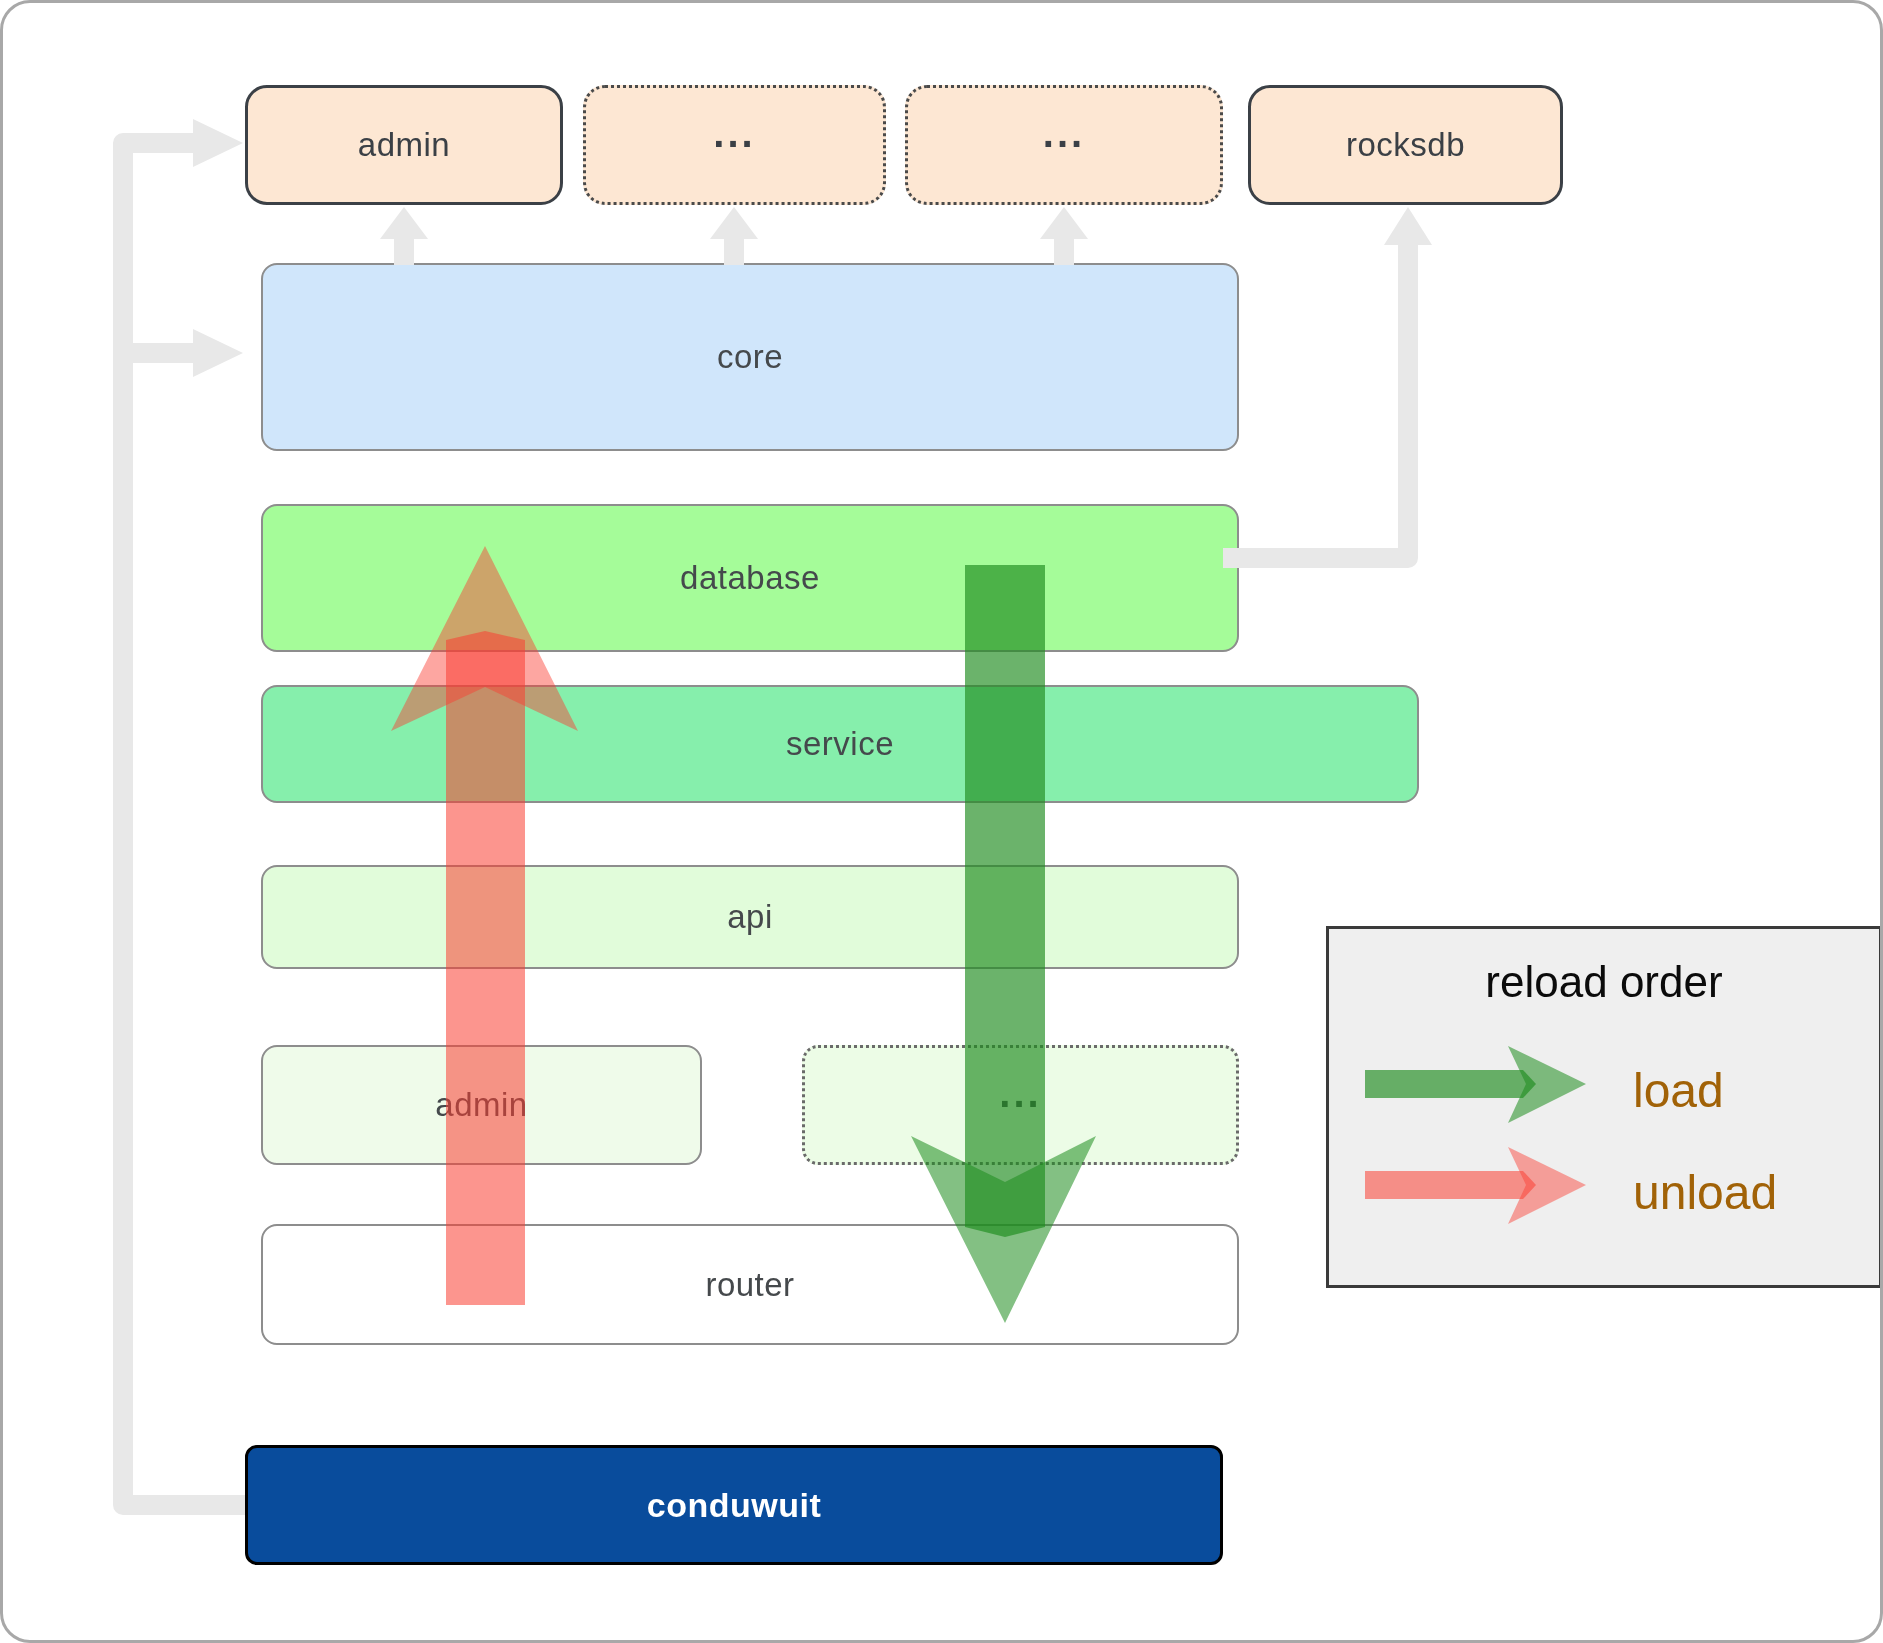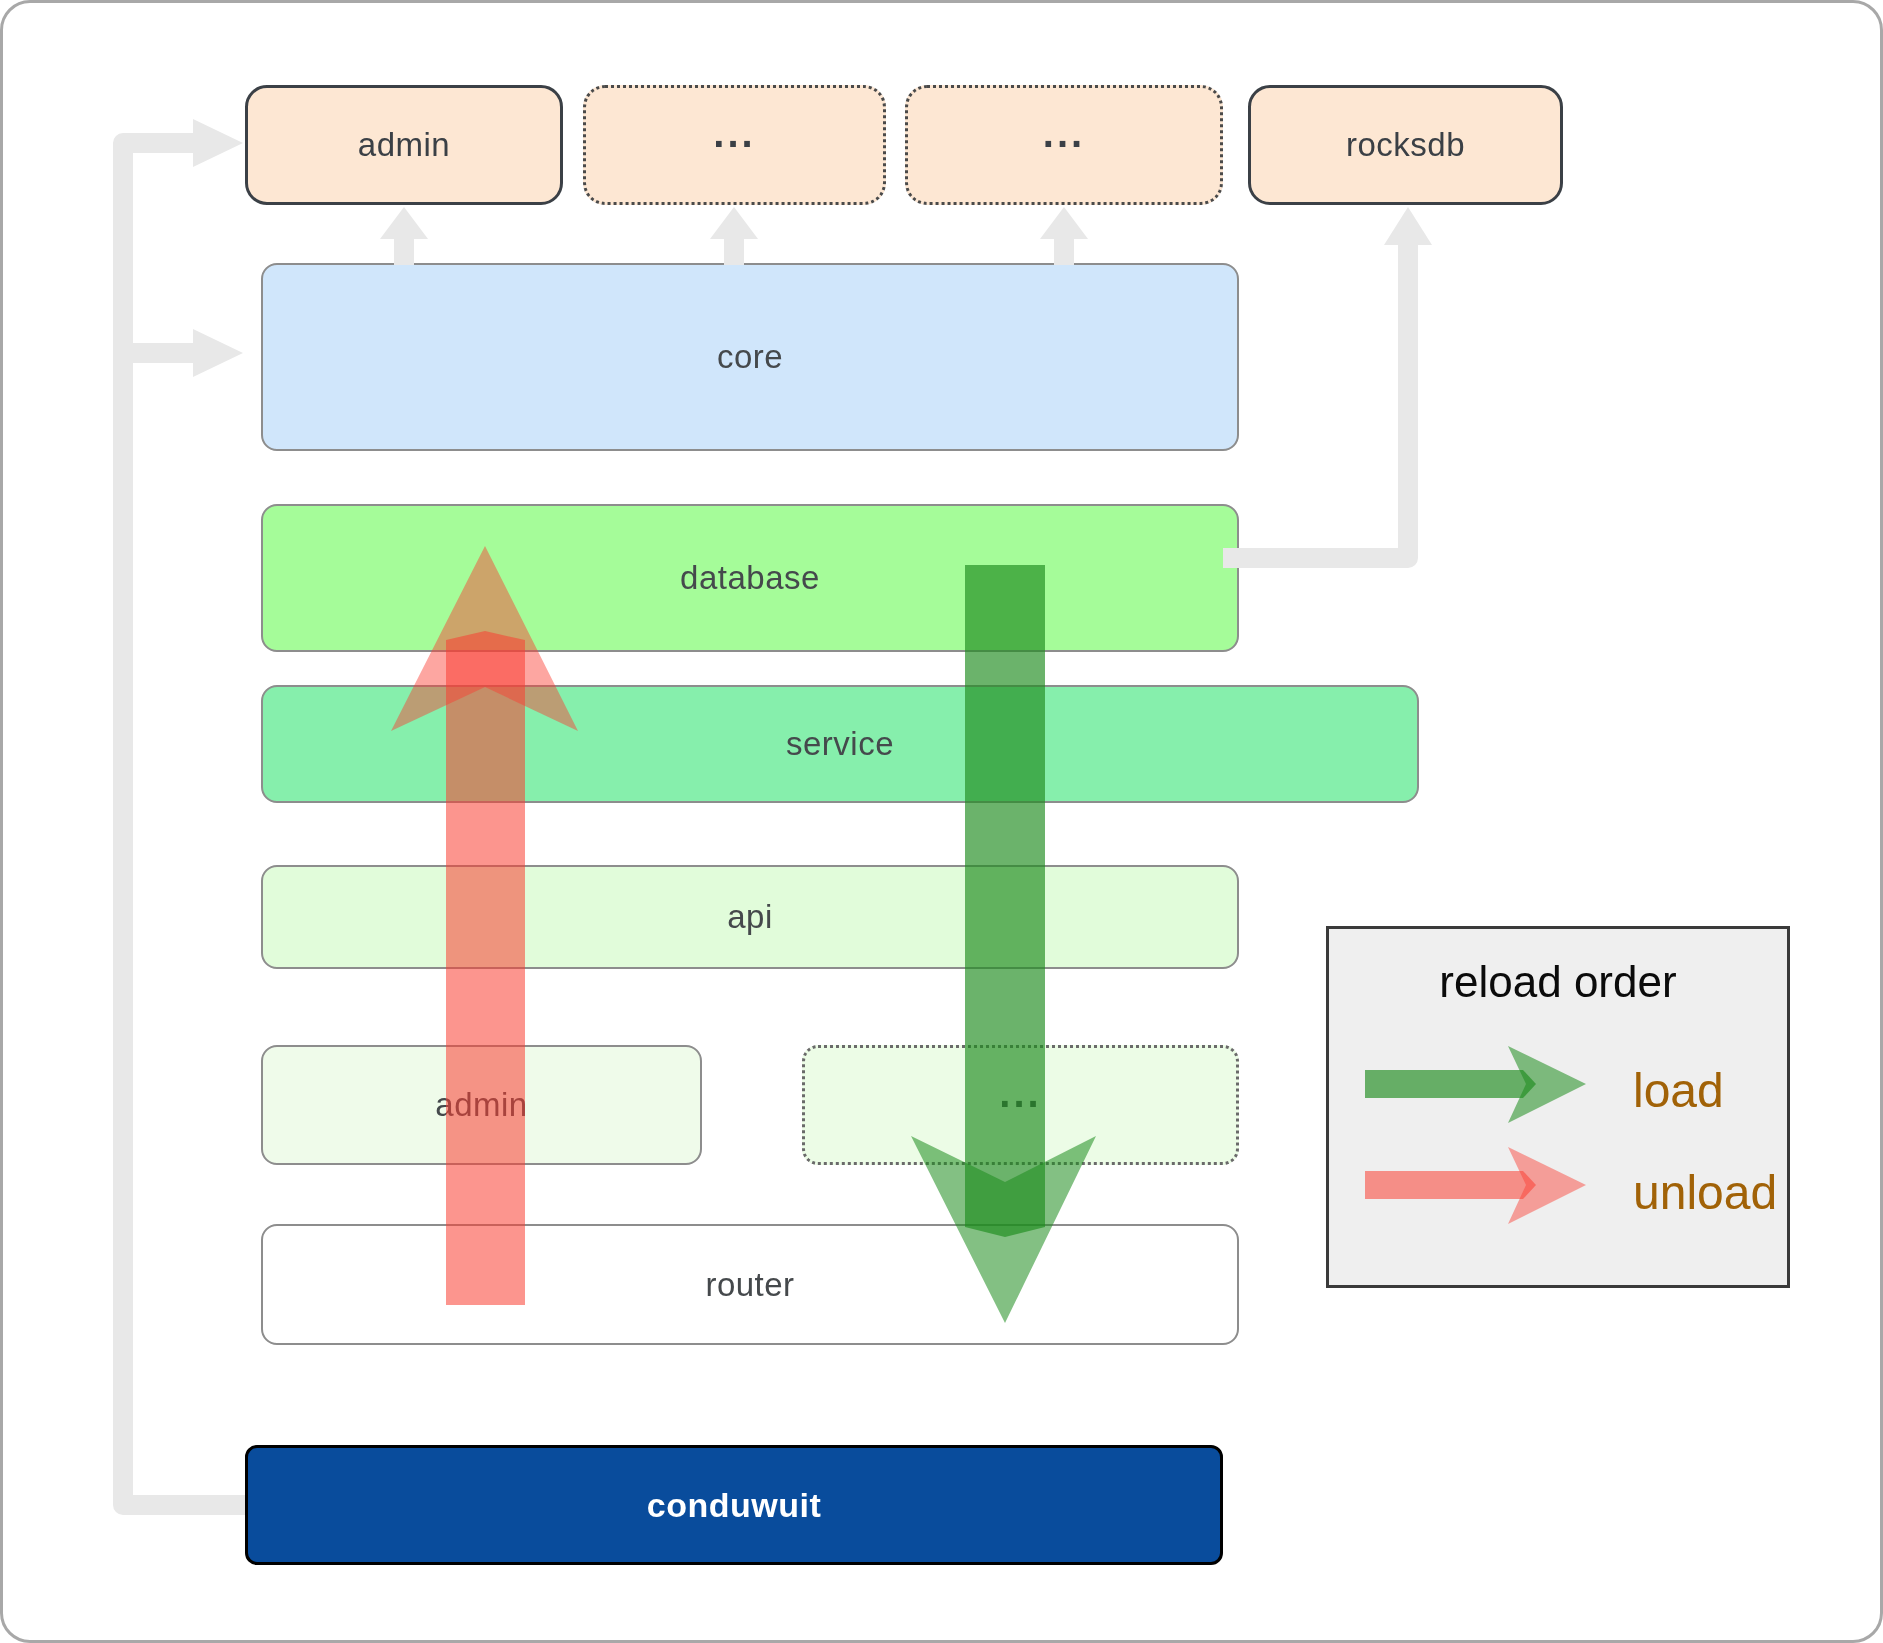--- a/index.html
+++ b/index.html
@@ -25,21 +25,21 @@
   #core{left:242px;top:260px;width:978px;height:188px;background:#d0e6fb;}
   #database{left:242px;top:501px;width:978px;height:148px;background:#a5fc99;}
   #service{left:242px;top:682px;width:1158px;height:118px;background:#86efac;}
   #api{left:242px;top:862px;width:978px;height:104px;background:#e1fcda;}
   #admin{left:242px;top:1042px;width:441px;height:120px;background:#effbea;}
   #admin-sibling{left:783px;top:1042px;width:437px;height:120px;background:#ecfce6;border:3px dotted #6a6a6a;}
   #router{left:242px;top:1221px;width:978px;height:121px;background:#ffffff;}
   #conduwuit{left:242px;top:1442px;width:978px;height:120px;background:#094c9c;border:3px solid #000000;border-radius:12px;
              color:#ffffff;font-weight:700;font-size:34px;}
   .legend{
-    position:absolute;left:1323px;top:923px;width:464px;height:362px;box-sizing:border-box;
+    position:absolute;left:1323px;top:923px;width:556px;height:362px;box-sizing:border-box;
     background:#efefef;border:3px solid #3a3a3a;
   }
   .legend-title{
     position:absolute;left:0;top:28px;width:100%;text-align:center;
     font-size:44px;color:#0b0b0b;font-weight:400;
   }
   .legend-item-label{
     position:absolute;left:304px;font-size:48px;color:#a16207;
   }
   #legend-load-label{top:134px;}

